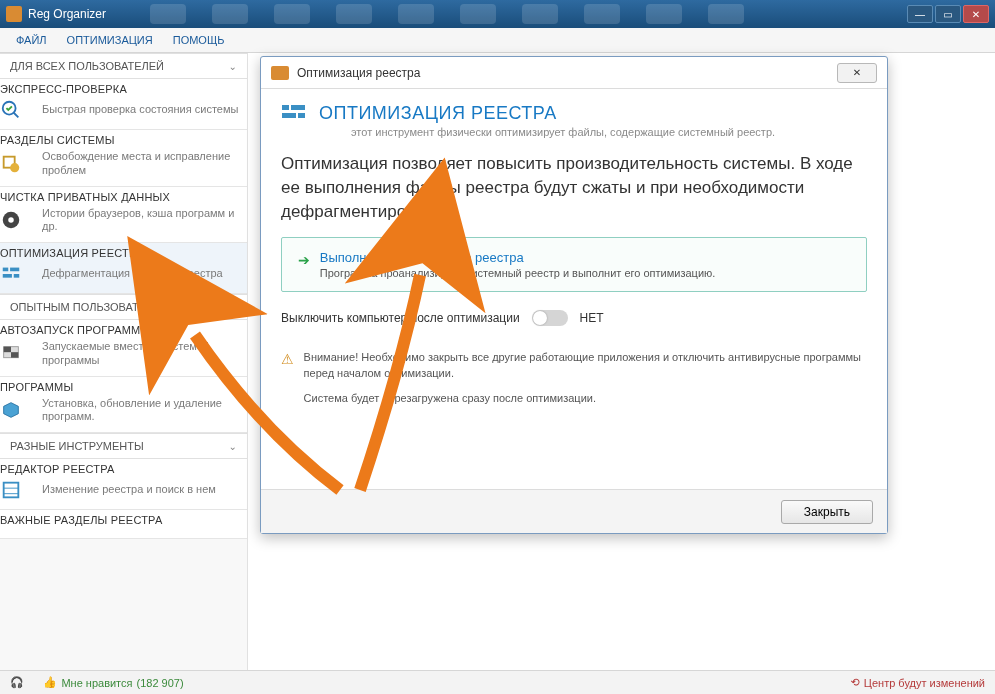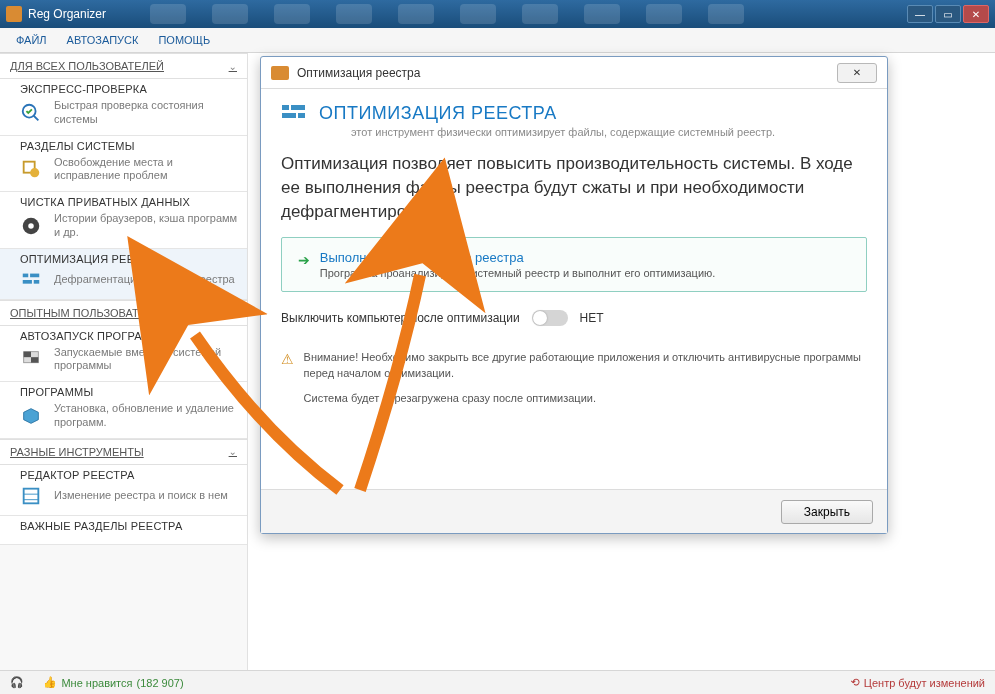--- a/index.html
+++ b/index.html
@@ -19,26 +19,26 @@
 
 .menubar { height: 22px; background: #f6f6f6; border-bottom: 1px solid #d6d6d6; display: flex; align-items: center; padding: 12px 6px; font-size: 11px; color: #1a5a9a; }
 .menubar span { padding: 2px 10px; cursor: pointer; }
 
 
 .body-row { display: flex; height: calc(694px - 28px - 22px - 24px); }
 .sidebar { width: 248px; background: #f8f8f8; border-right: 1px solid #e1e1e1; overflow-y: auto; font-size: 11px; }
 .main { flex: 1; background: #fff; position: relative; }
 
 
-.grp-head { padding: 6px 10px; font-size: 11px; color: #555; background: #fff; border-top: 1px solid #e0e0e0; border-bottom: 1px solid #e0e0e0; display: flex; align-items: center; justify-content: space-between; cursor: pointer; text-decoration: underline; }
+.grp-head { padding: 6px 10px; font-size: 11px; color: #555; background: #fff; border-top: 1px solid #e0e0e0; border-bottom: 1px solid #e0e0e0; display: flex; align-items: center; justify-content: space-between; cursor: pointer; }
 .grp-head .chev { color: #888; font-size: 10px; }
-.item { padding: 4px 8px 8px 20px; border-bottom: 1px solid #e5e5e5; background: #fff; }
+.item { padding: 4px 8px 8px 0; border-bottom: 1px solid #e5e5e5; background: #fff; }
 .item.sel { background: #eef4fa; }
 .item .ttl { font-size: 11px; color: #333; letter-spacing: .2px; margin-bottom: 4px; }
-.item .sub-row { display: flex; align-items: center; gap: 12px; }
+.item .sub-row { display: flex; align-items: center; gap: 20px; }
 .item .ic { width: 22px; height: 22px; flex-shrink: 0; display: flex; align-items: center; justify-content: center; }
 .item .sub { font-size: 11px; color: #7a7a7a; line-height: 1.25; }
 
 
 .dialog { position: absolute; left: 260px; top: 56px; width: 628px; height: 478px; background: #fff; border: 1px solid #7a9bc0; box-shadow: 0 4px 14px rgba(0,0,0,.25); border-radius: 3px; z-index: 10; }
 .dlg-title { height: 32px; display: flex; align-items: center; padding: 0 10px; border-bottom: 1px solid #dcdcdc; font-size: 12px; color: #333; }
 .dlg-title .dic { width: 18px; height: 14px; background: #d98b33; border-radius: 2px; margin-right: 8px; }
 .dlg-title .xbtn { margin-left: auto; width: 40px; height: 20px; border: 1px solid #b8b8b8; border-radius: 3px; background: #f2f2f2; font-size: 10px; display: flex; align-items: center; justify-content: center; cursor: pointer; }
 .dlg-body { padding: 14px 20px; font-size: 12px; color: #444; }
 .dlg-head-row { display: flex; align-items: flex-start; gap: 12px; margin-bottom: 8px; }
@@ -90,21 +90,21 @@
   </div>
   <div class="win-btns">
     <div class="win-btn">—</div>
     <div class="win-btn">▭</div>
     <div class="win-btn close">✕</div>
   </div>
 </div>
 
 <div class="menubar">
   <span>ФАЙЛ</span>
-  <span>АВТОЗАПУСК</span>
+  <span>ОПТИМИЗАЦИЯ</span>
   <span>ПОМОЩЬ</span>
 </div>
 
 <div class="body-row">
   <div class="sidebar">
 
     <div class="grp-head">
       <span>ДЛЯ ВСЕХ ПОЛЬЗОВАТЕЛЕЙ</span>
       <span class="chev">⌄</span>
     </div>

